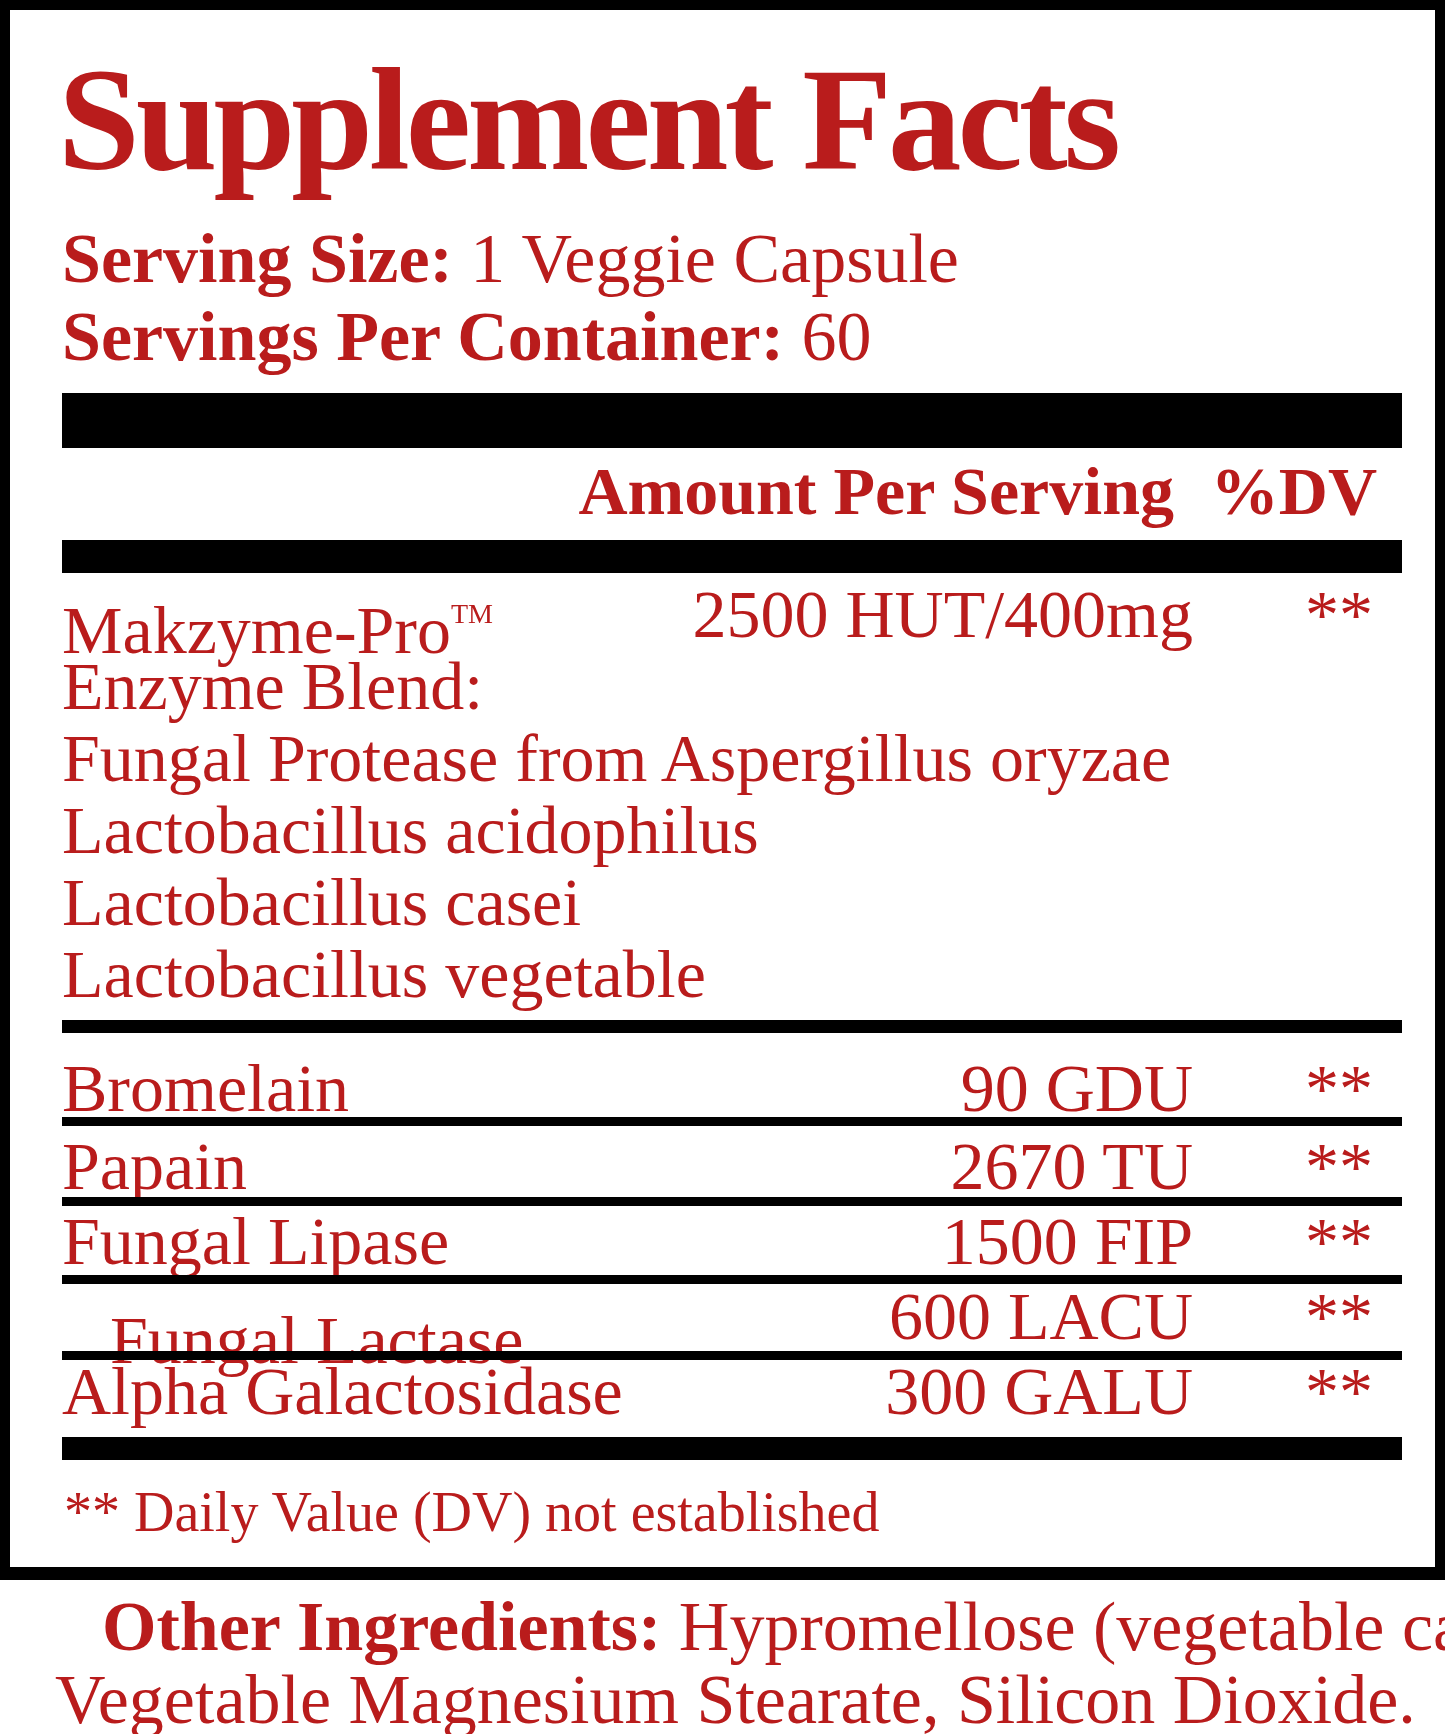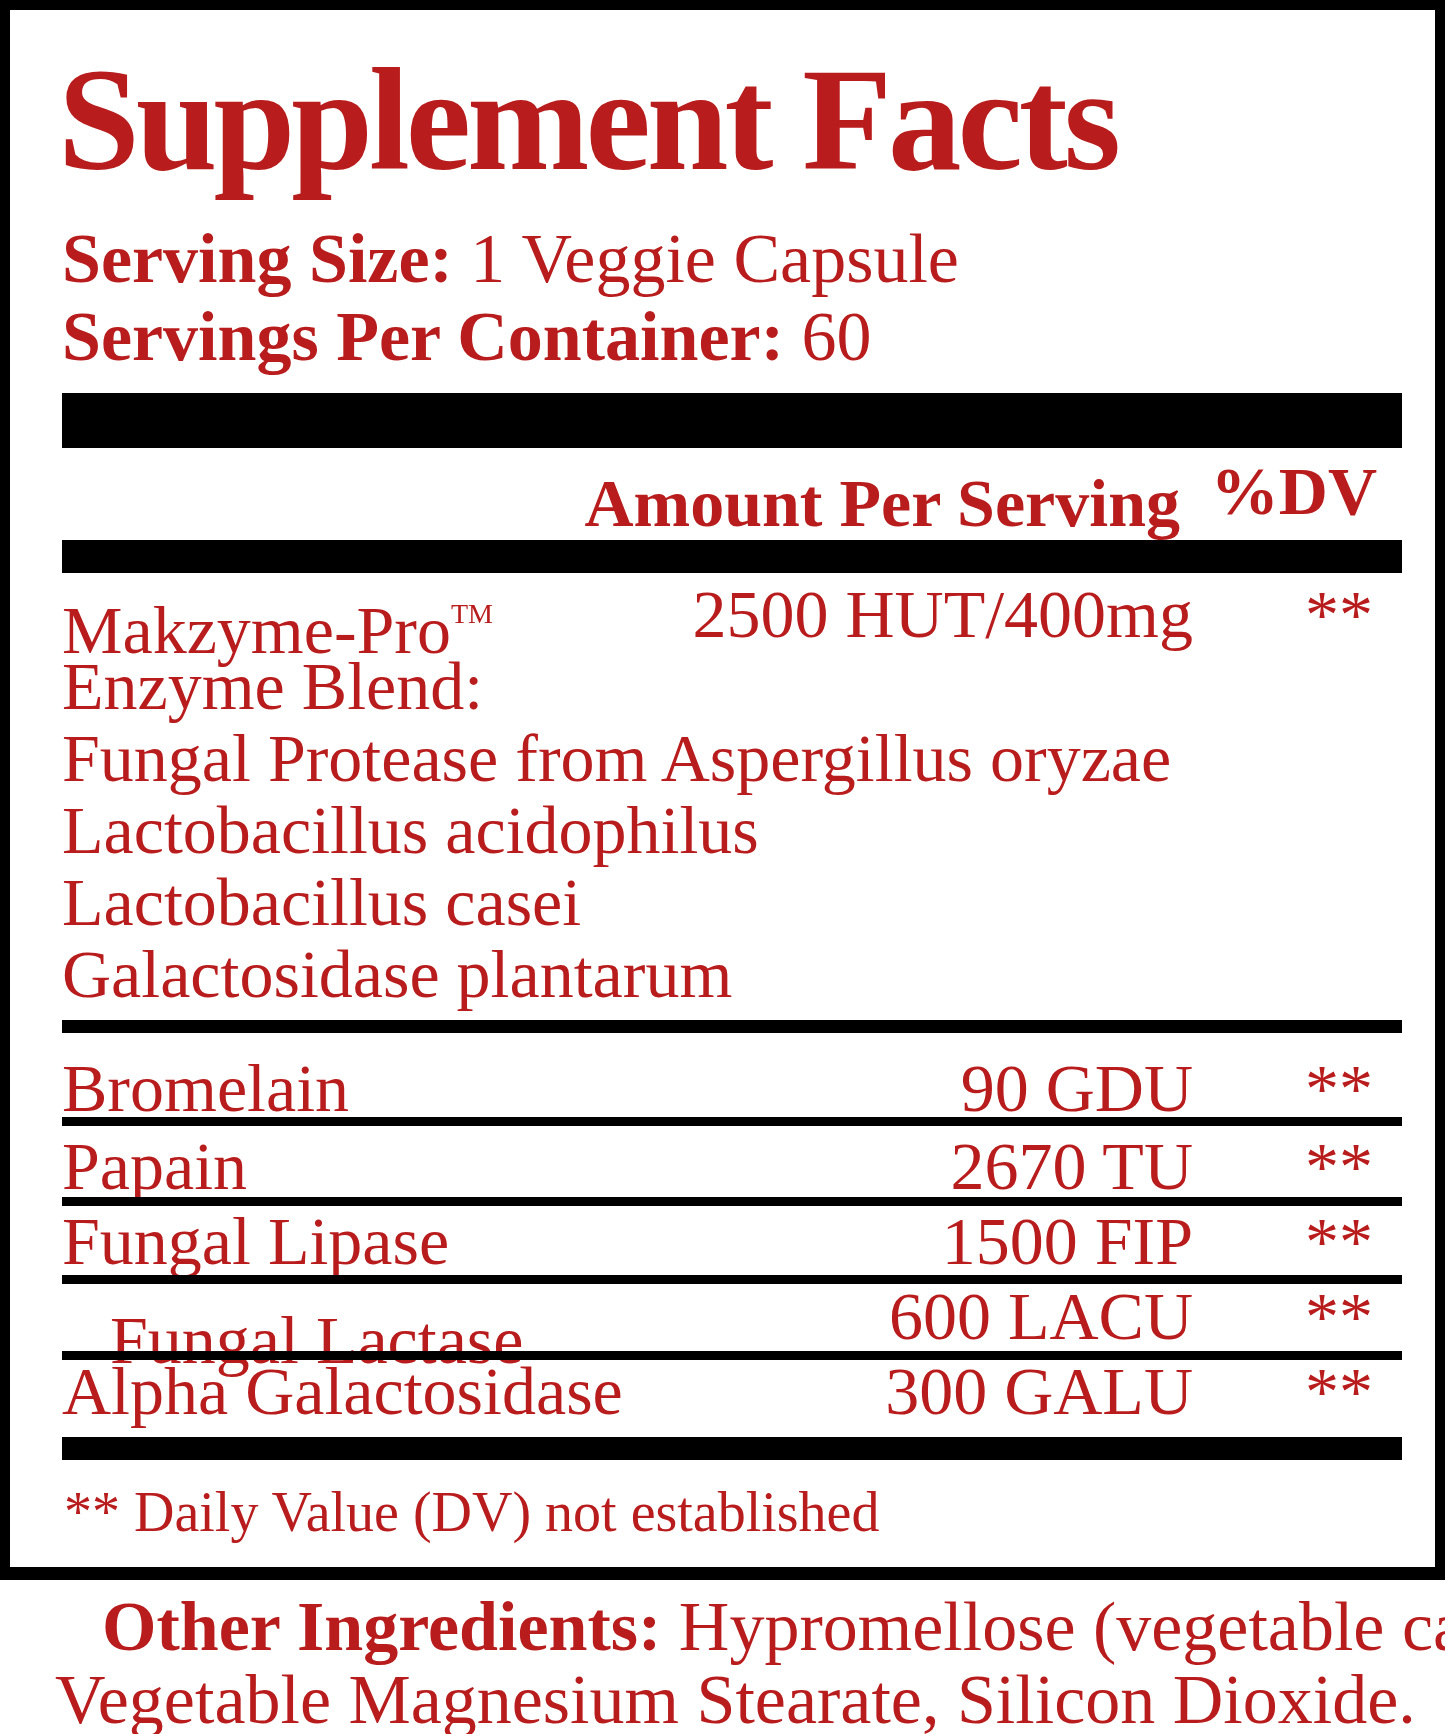--- a/index.html
+++ b/index.html
@@ -62,35 +62,35 @@
     <div class="abs serving-line" style="top:210px;">
       <span class="lbl">Serving Size:</span><span> 1 Veggie Capsule</span>
     </div>
 
     <div class="abs serving-line" style="top:288px;">
       <span class="lbl">Servings Per Container:</span><span> 60</span>
     </div>
 
     <div class="bar" style="top:383px; height:55px;"></div>
 
-    <div class="abs hdr" style="right:255px;margin-top:12px;">Amount Per Serving</div>
+    <div class="abs hdr" style="right:261px;">Amount Per Serving</div>
     <div class="abs hdr" style="right:58px;">%DV</div>
 
     <div class="bar" style="top:530px; height:33px;"></div>
 
     <div class="abs bodytxt" style="left:52px; top:568px;"><span>Makzyme-Pro</span><span class="tm-sup">TM</span></div>
     <div class="abs bodytxt" style="right:242px; top:568px;">2500 HUT/400mg</div>
     <div class="abs bodytxt" style="right:62px; top:568px;">**</div>
 
     <div class="blend-block">
       <div>Enzyme Blend:</div>
       <div>Fungal Protease from Aspergillus oryzae</div>
       <div>Lactobacillus acidophilus</div>
       <div>Lactobacillus casei</div>
-      <div>Galactosidase plantarum</div>
+      <div>Lactobacillus vegetable</div>
     </div>
 
     <div class="bar" style="top:1010px; height:13px;"></div>
 
     <div class="abs bodytxt" style="left:52px; top:1042px;">Bromelain</div>
     <div class="abs bodytxt" style="right:242px; top:1042px;">90 GDU</div>
     <div class="abs bodytxt" style="right:62px; top:1042px;">**</div>
     <div class="sep" style="top:1107px;"></div>
 
     <div class="abs bodytxt" style="left:52px; top:1120px;">Papain</div>

